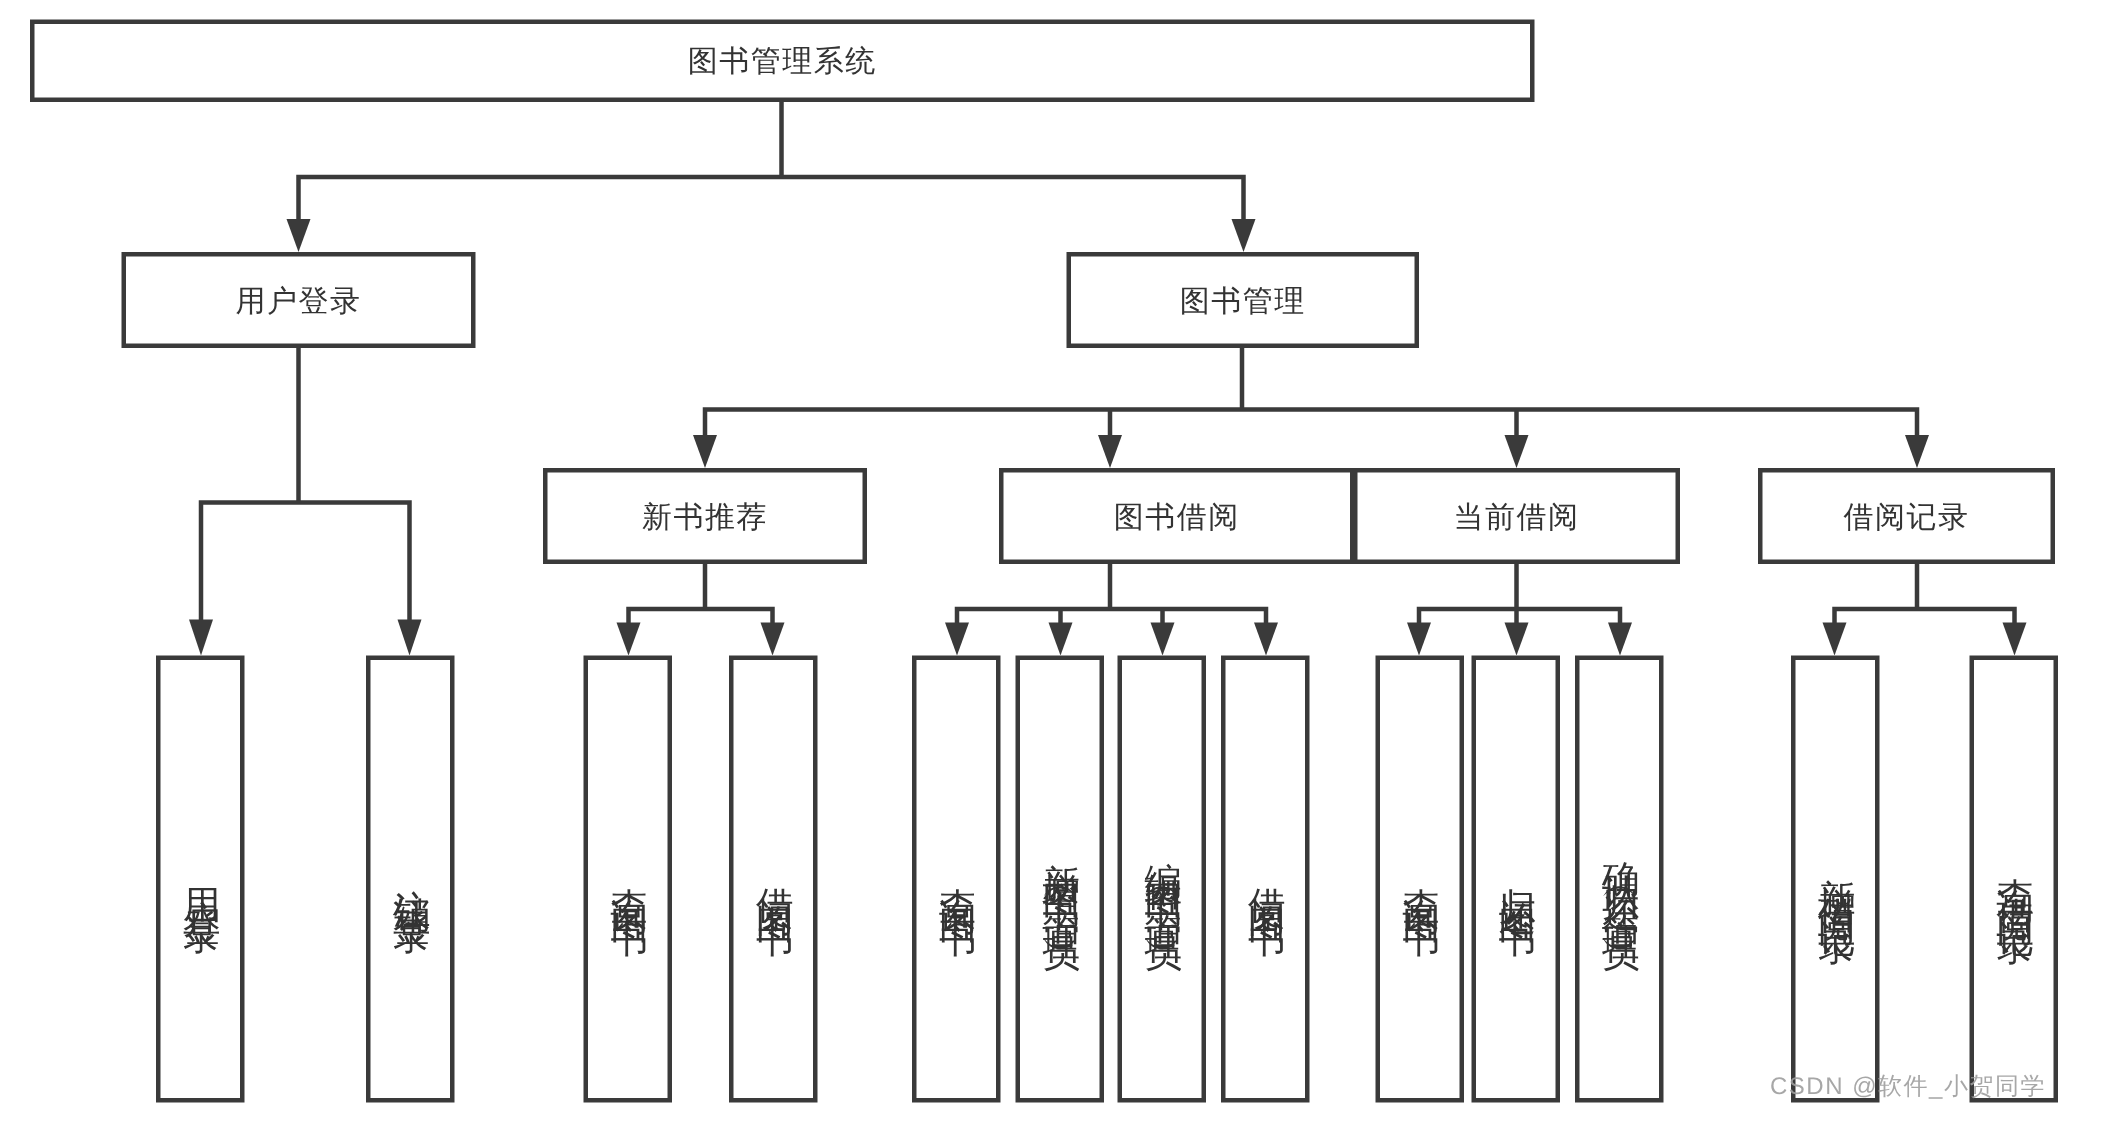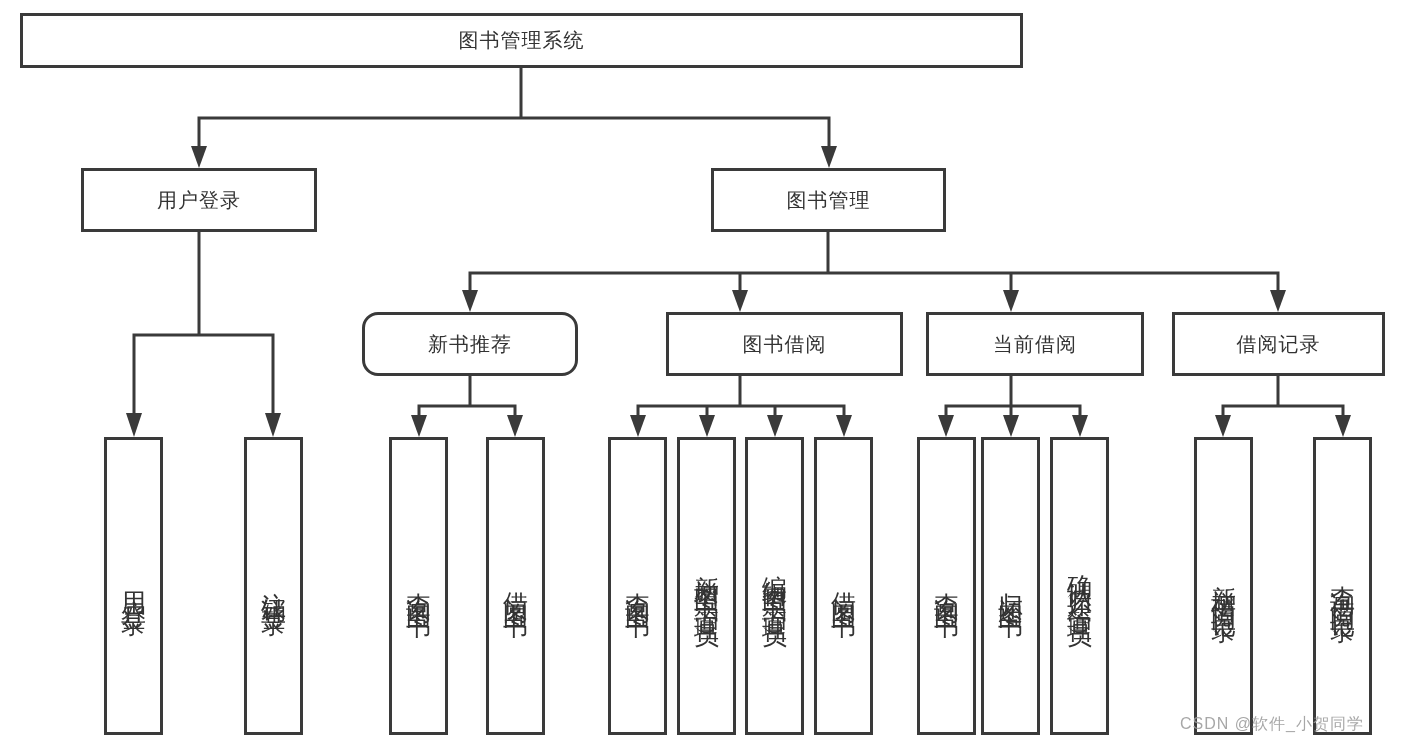--- a/index.html
+++ b/index.html
@@ -107,30 +107,30 @@
     <span>图书管理系统</span>
   </div>
 
   <div class="node hbox" style="left:81px; top:168px; width:236px; height:64px;">
     <span>用户登录</span>
   </div>
   <div class="node hbox" style="left:711px; top:168px; width:235px; height:64px;font-family:Liberation Mono, monospace;">
     <span>图书管理</span>
   </div>
 
-  <div class="node hbox" style="left:362px; top:312px; width:216px; height:64px;border-radius:16px;">
+  <div class="node hbox" style="left:362px; top:312px; width:216px; height:64px;">
     <span>新书推荐</span>
   </div>
   <div class="node hbox" style="left:633px; top:312px; width:237px; height:64px;margin-left:33px;">
     <span>图书借阅</span>
   </div>
-  <div class="node hbox" style="left:902px; top:312px; width:218px; height:64px;margin-left:24px;">
+  <div class="node hbox" style="left:902px; top:312px; width:218px; height:64px;">
     <span>当前借阅</span>
   </div>
-  <div class="node hbox" style="left:1172px; top:312px; width:213px; height:64px;">
+  <div class="node hbox" style="left:1172px; top:312px; width:198px; height:64px;">
     <span>借阅记录</span>
   </div>
 
   <div class="node vbox" style="left:104px; top:437px; width:59px; height:298px;">
     <span>用户登录</span>
   </div>
   <div class="node vbox" style="left:244px; top:437px; width:59px; height:298px;">
     <span>注销登录</span>
   </div>
 

